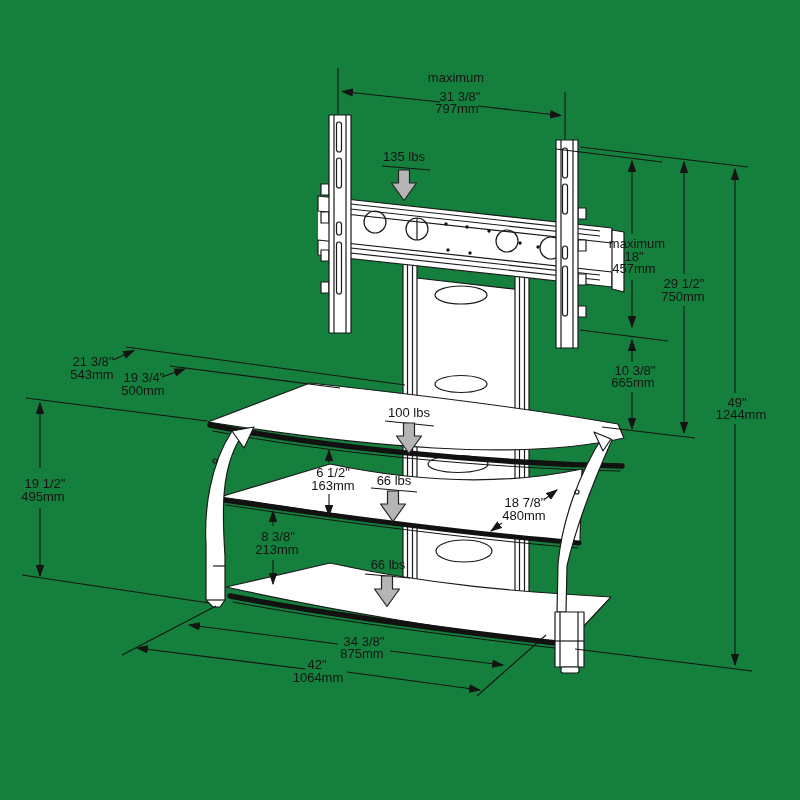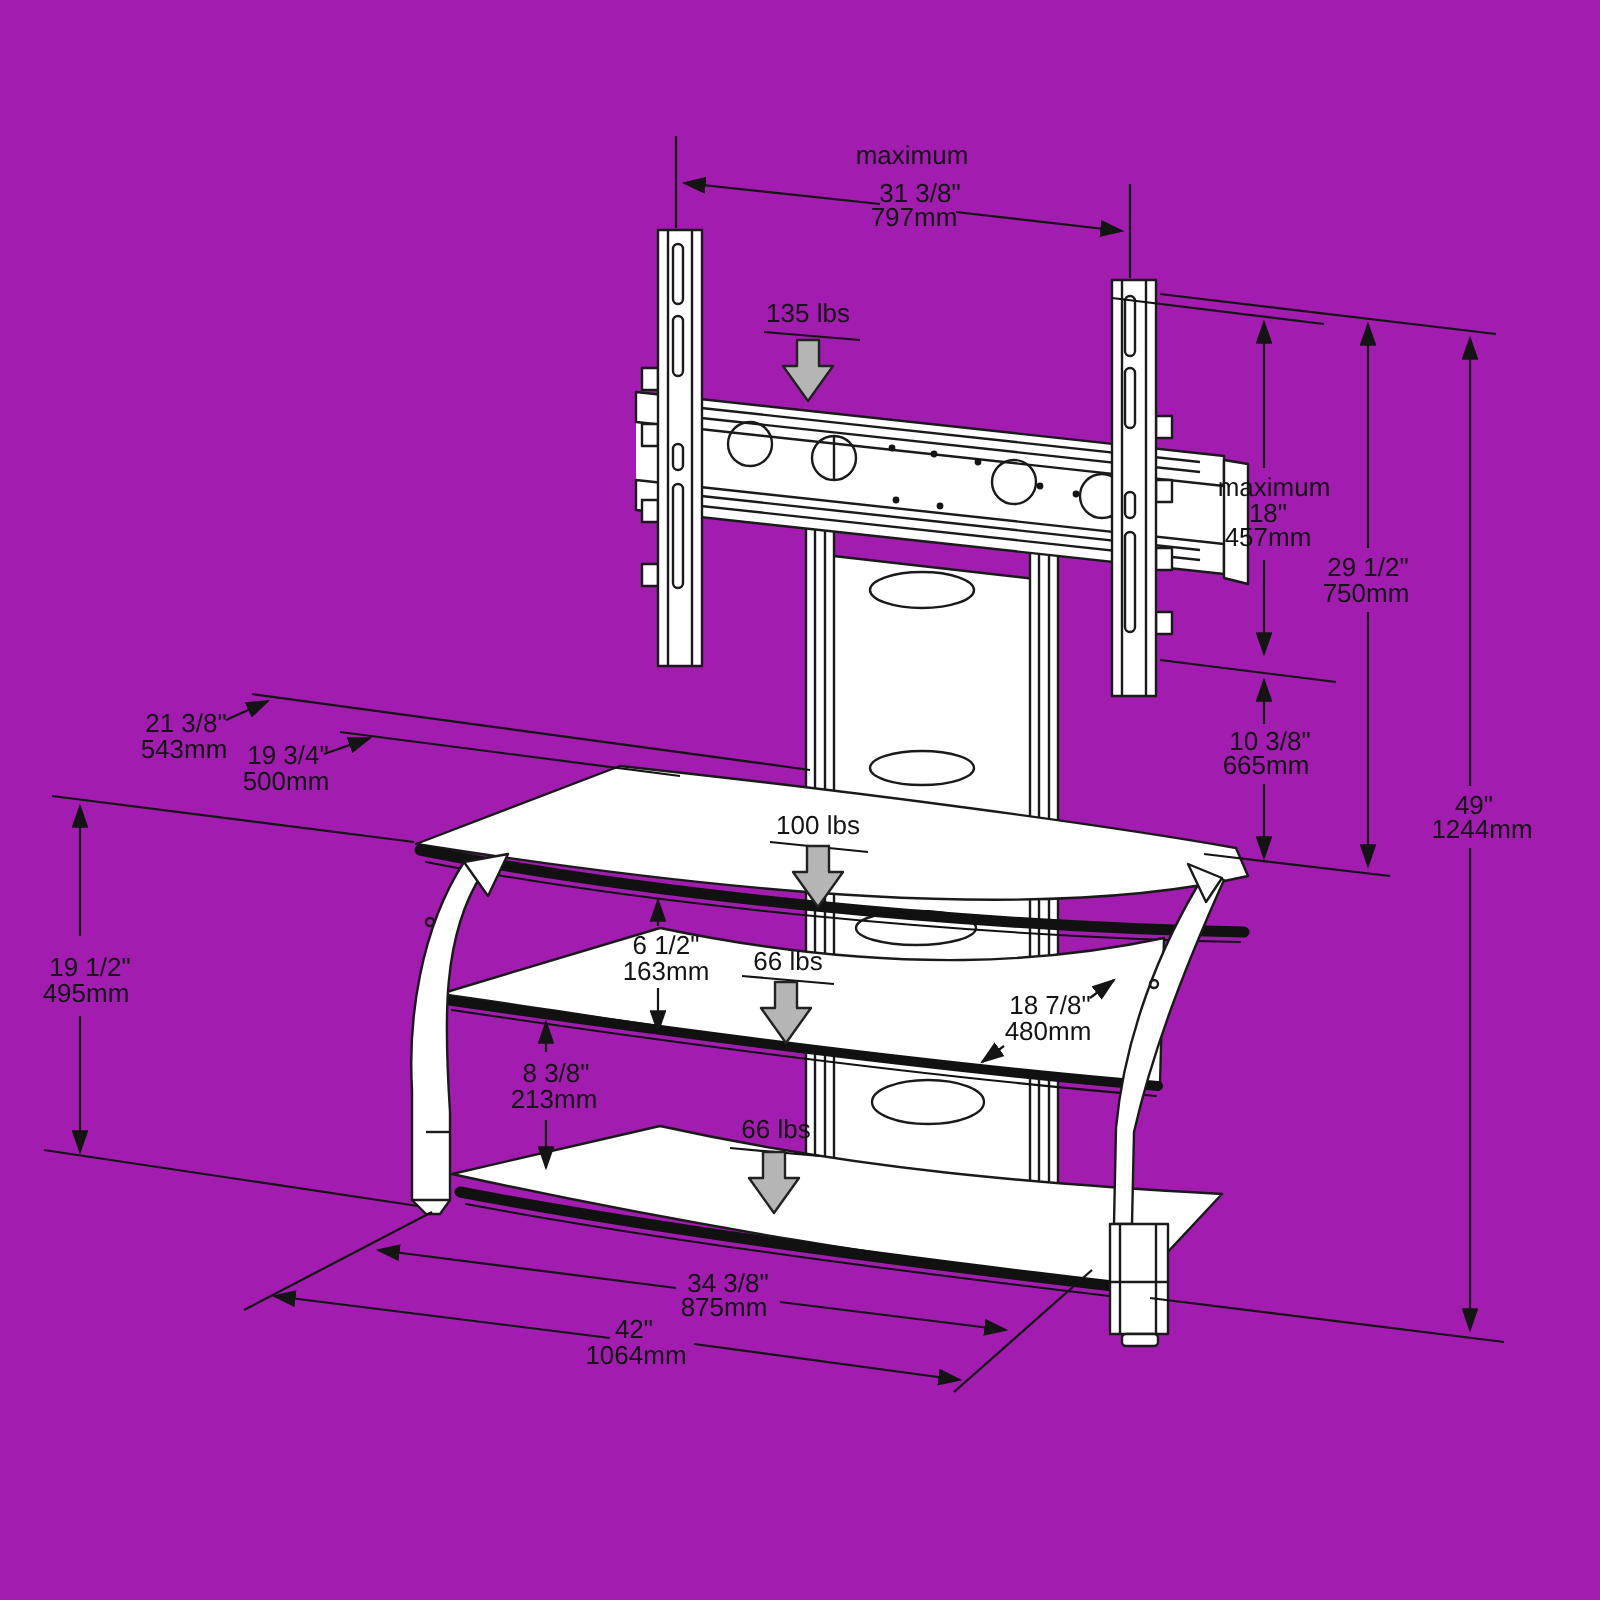--- a/index.html
+++ b/index.html
@@ -1,16 +1,16 @@
 <!DOCTYPE html>
 <html><head>
 <meta charset="utf-8">
 <style>
   html,body{margin:0;padding:0;background:#ffffff;}
-  .stage{width:800px;height:800px;position:relative;background:#a21caf;}
+  .stage{width:800px;height:800px;position:relative;background:#15803d;}
   svg{display:block;font-family:"Liberation Sans","DejaVu Sans",sans-serif;}
   .dim-text{font-size:13px;fill:#141414;text-anchor:middle;}
   .ln{stroke:#141414;stroke-width:1.1;fill:none;}
   .draw{stroke:#1a1a1a;stroke-width:1.2;fill:none;stroke-linejoin:round;}
   .wfill{stroke:#1a1a1a;stroke-width:1.2;fill:#ffffff;stroke-linejoin:round;}
   .band{stroke:#111111;fill:none;stroke-linecap:round;}
   .loadarrow{fill:#b5b5b5;stroke:#222222;stroke-width:1.2;stroke-linejoin:round;}
 </style>
 </head>
 <body>

